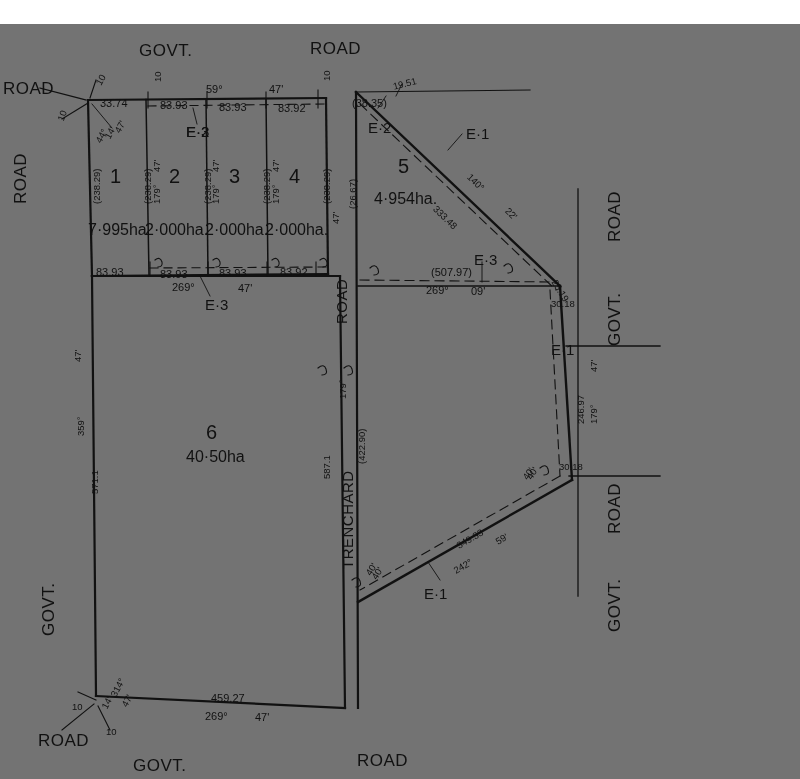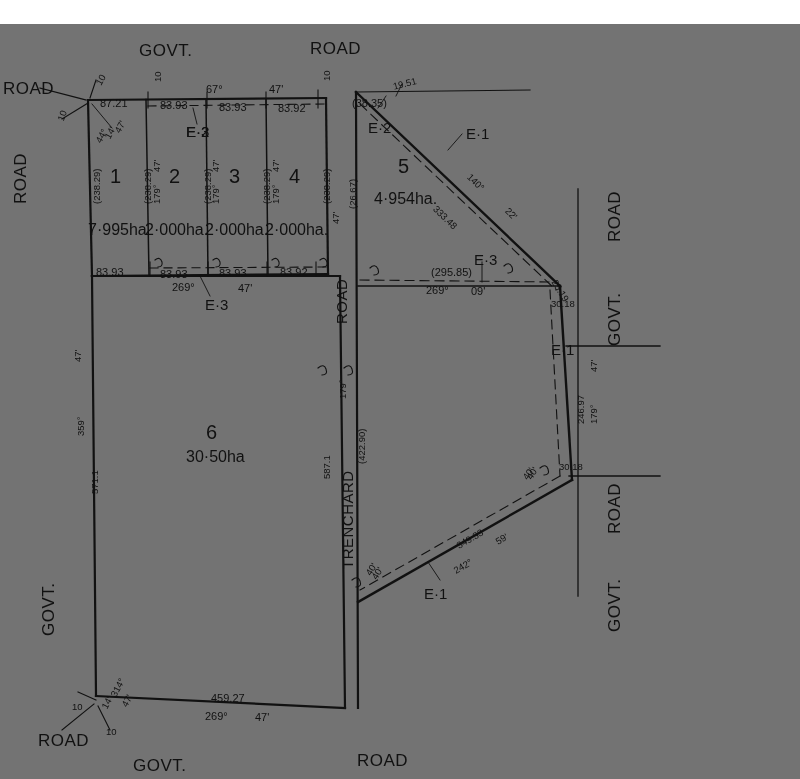--- a/index.html
+++ b/index.html
@@ -192,27 +192,27 @@
   <div class="lbl lot-num" style="left:229px; top:142px;">3</div>
   <div class="lbl lot-area" style="left:205px; top:198px;">2·000ha.</div>
 
   <div class="lbl lot-num" style="left:289px; top:142px;">4</div>
   <div class="lbl lot-area" style="left:265px; top:198px;">2·000ha.</div>
 
   <div class="lbl lot-num" style="left:398px; top:132px;">5</div>
   <div class="lbl lot-area" style="left:374px; top:167px;">4·954ha.</div>
 
   <div class="lbl lot-num" style="left:206px; top:398px;">6</div>
-  <div class="lbl lot-area" style="left:186px; top:425px;">30·50ha</div>
-
-  <div class="lbl dim" style="left:100px; top:74px;">87.21</div>
+  <div class="lbl lot-area" style="left:186px; top:425px;">40·50ha</div>
+
+  <div class="lbl dim" style="left:100px; top:74px;">33.74</div>
   <div class="lbl dim" style="left:160px; top:76px;">83.93</div>
   <div class="lbl dim" style="left:219px; top:78px;">83.93</div>
   <div class="lbl dim" style="left:278px; top:79px;">83.92</div>
-  <div class="lbl dim" style="left:206px; top:60px;">67°</div>
+  <div class="lbl dim" style="left:206px; top:60px;">59°</div>
   <div class="lbl dim" style="left:269px; top:60px;">47'</div>
   <div class="lbl dim-sm" style="left:153px; top:58px; transform:rotate(-90deg); transform-origin:left top;">10</div>
   <div class="lbl dim-sm" style="left:322px; top:57px; transform:rotate(-90deg); transform-origin:left top;">10</div>
   <div class="lbl emark" style="left:186px; top:100px;" style2="">E·3</div>
 
   <div class="lbl emark" style="left:186px; top:100px;">E·2</div>
 
   <div class="lbl dim-sm" style="left:94px; top:58px; transform:rotate(-60deg); transform-origin:left top;">10</div>
   <div class="lbl dim-sm" style="left:56px; top:95px; transform:rotate(-70deg); transform-origin:left top;">10</div>
   <div class="lbl dim-sm" style="left:94px; top:116px; transform:rotate(-62deg); transform-origin:left top;">44°</div>
@@ -245,21 +245,21 @@
   <div class="lbl dim" style="left:352px; top:74px;">(38.35)</div>
   <div class="lbl emark" style="left:368px; top:96px;">E·2</div>
   <div class="lbl dim-sm" style="left:392px; top:58px; transform:rotate(-14deg); transform-origin:left top;">19.51</div>
   <div class="lbl dim-sm" style="left:348px; top:185px; transform:rotate(-90deg); transform-origin:left top;">(26.67)</div>
 
   <div class="lbl dim-sm" style="left:438px; top:180px; transform:rotate(44deg); transform-origin:left top;">333.48</div>
   <div class="lbl dim-sm" style="left:472px; top:148px; transform:rotate(44deg); transform-origin:left top;">140°</div>
   <div class="lbl dim-sm" style="left:510px; top:182px; transform:rotate(44deg); transform-origin:left top;">22'</div>
   <div class="lbl emark" style="left:466px; top:102px;">E·1</div>
 
-  <div class="lbl dim" style="left:431px; top:243px;">(295.85)</div>
+  <div class="lbl dim" style="left:431px; top:243px;">(507.97)</div>
   <div class="lbl dim" style="left:426px; top:261px;">269°</div>
   <div class="lbl dim" style="left:471px; top:262px;">09'</div>
   <div class="lbl emark" style="left:474px; top:228px;">E·3</div>
   <div class="lbl dim-sm" style="left:558px; top:254px; transform:rotate(58deg); transform-origin:left top;">25.19</div>
 
   <div class="lbl dim-sm" style="left:551px; top:275px;">30.18</div>
   <div class="lbl emark" style="left:551px; top:318px;">E·1</div>
   <div class="lbl dim-sm" style="left:576px; top:400px; transform:rotate(-90deg); transform-origin:left top;">246.97</div>
   <div class="lbl dim-sm" style="left:589px; top:400px; transform:rotate(-90deg); transform-origin:left top;">179°</div>
   <div class="lbl dim-sm" style="left:589px; top:348px; transform:rotate(-90deg); transform-origin:left top;">47'</div>

